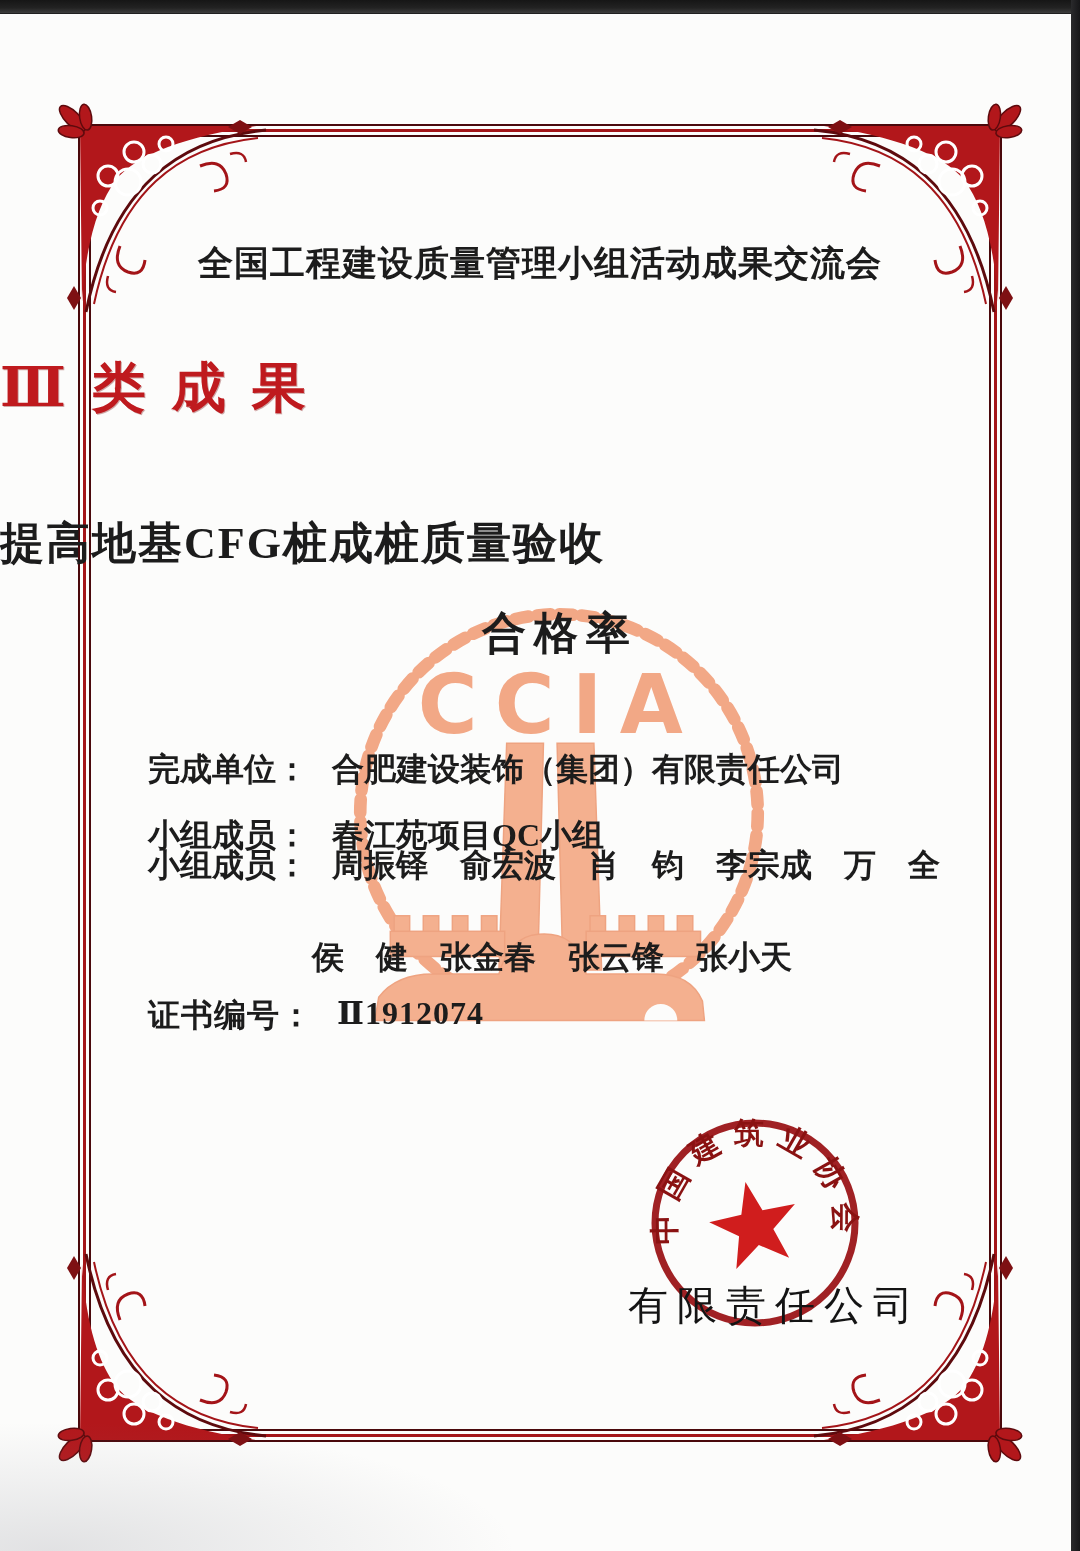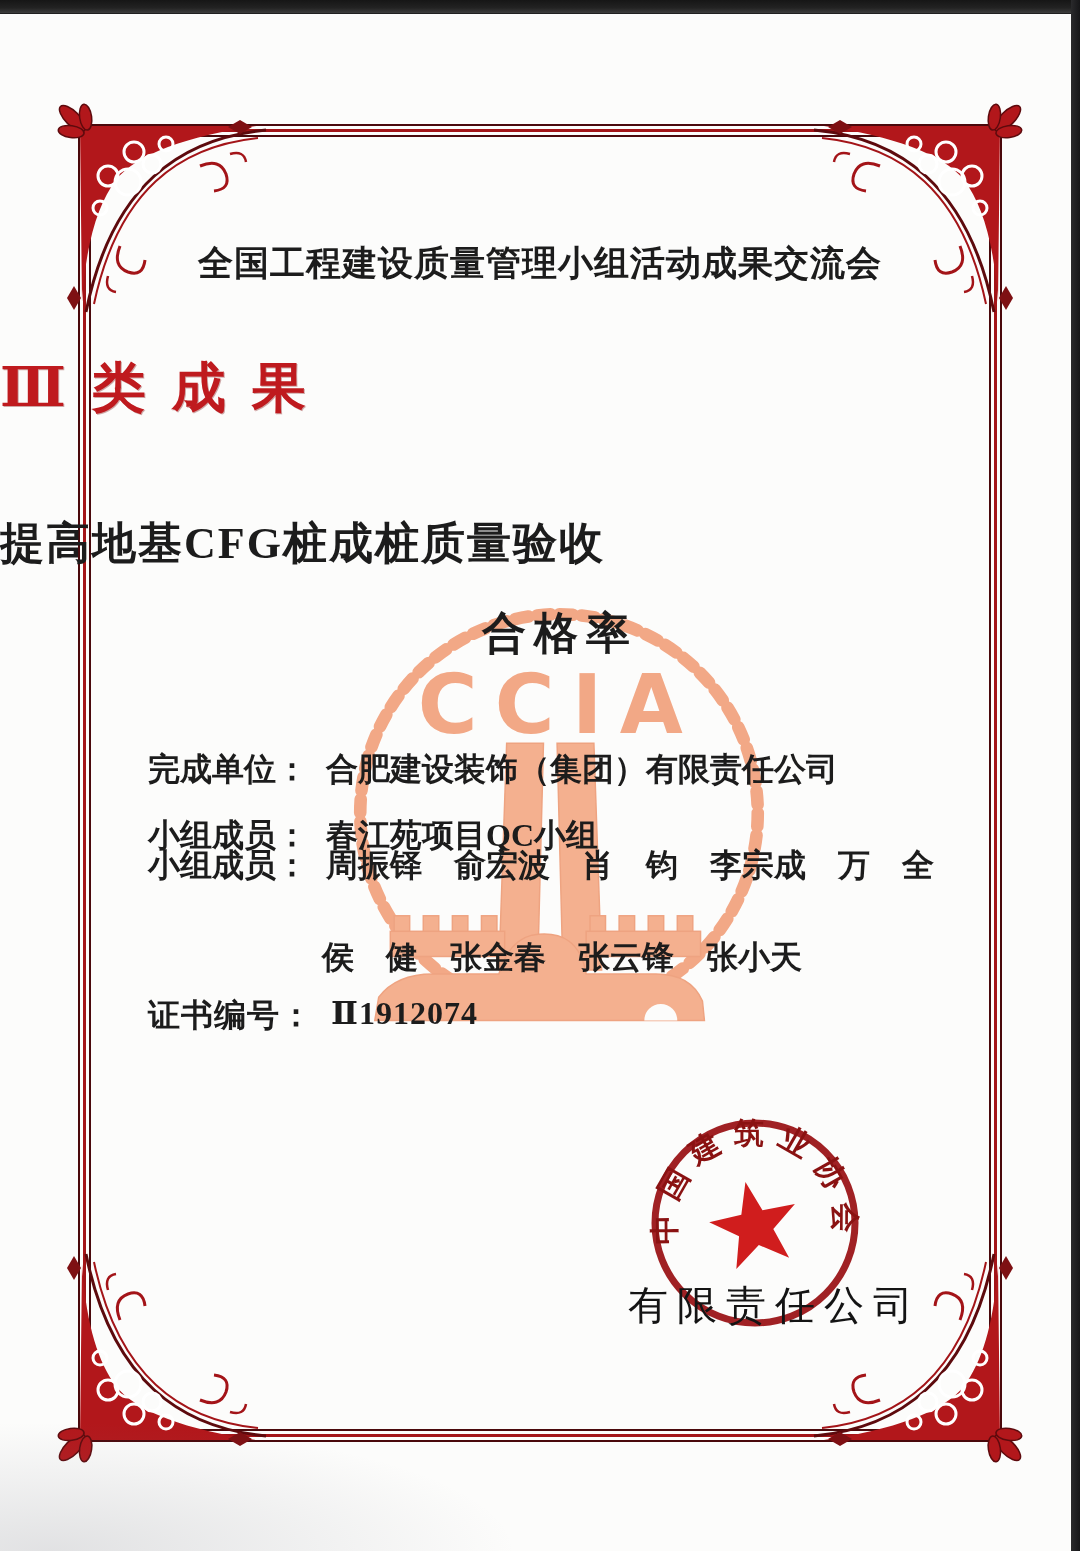--- a/index.html
+++ b/index.html
@@ -30,26 +30,26 @@
   .conf-title{position:absolute;left:0;top:240px;width:100%;text-align:center;
     font-family:"Liberation Sans","DejaVu Sans",sans-serif;
     font-size:35px;font-weight:700;letter-spacing:1px;z-index:3;}
   .award-class{position:absolute;left:0;top:352px;width:100%;text-align:left;
     font-size:54px;font-weight:900;color:#bf1a1e;letter-spacing:26px;z-index:3;
     text-shadow:1px 1px 0 rgba(120,10,10,.35);}
   .ach1{position:absolute;left:0;top:514px;width:100%;text-align:left;
     font-size:44px;font-weight:700;letter-spacing:2px;z-index:3;}
   .ach2{position:absolute;left:0;top:604px;width:100%;text-align:center;
     font-size:44px;font-weight:700;letter-spacing:8px;z-index:3;padding-left:20px;}
-  .row{position:absolute;display:flex;gap:18px;font-size:32px;font-weight:700;
+  .row{position:absolute;display:flex;gap:24px;font-size:32px;font-weight:700;
     white-space:nowrap;z-index:3;}
   .row.r1{left:148px;top:748px;}
   .row.r2{left:148px;top:814px;}
   .row.r3{left:148px;top:844px;}
-  .row.r4{left:312px;top:936px;margin-left:10px;}
+  .row.r4{left:312px;top:936px;}
   .row.r5{left:148px;top:994px;letter-spacing:1px;}
   .watermark{position:absolute;left:336px;top:590px;width:446px;height:446px;
     z-index:0;opacity:.93;}
   .seal{position:absolute;left:638px;top:1106px;width:234px;height:234px;z-index:3;}
   .year{position:absolute;left:628px;top:1278px;font-size:40px;letter-spacing:9px;
     color:#141414;z-index:4;font-weight:400;white-space:nowrap;}
 </style>
 </head>
 <body>
 

